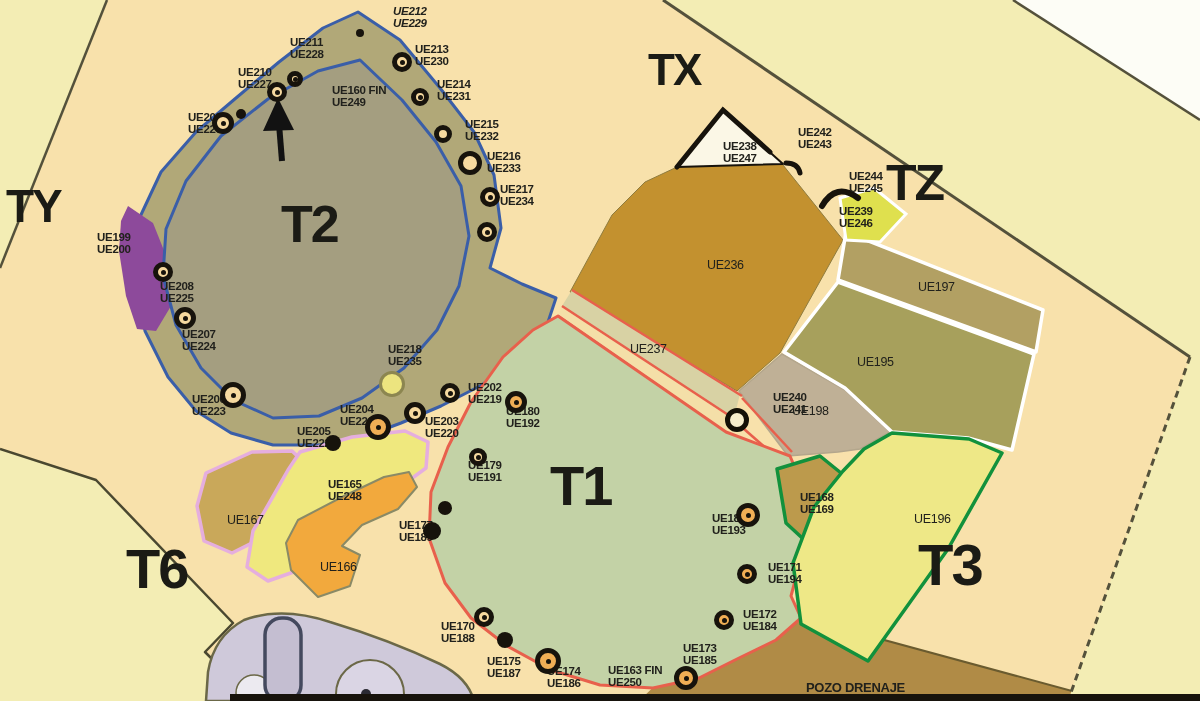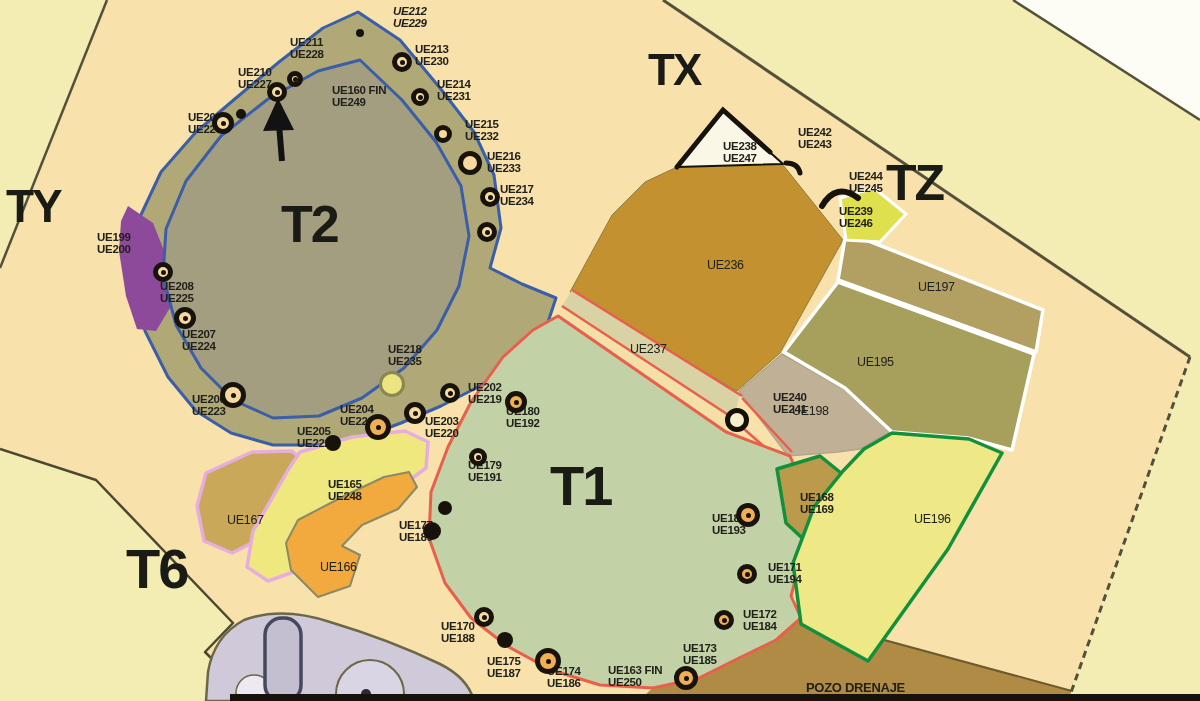--- a/index.html
+++ b/index.html
@@ -115,20 +115,21 @@
   <line class="arrow" x1="282" y1="161" x2="279" y2="124"></line>
   <polygon points="278,98 263,131 294,130" fill="#121212"></polygon>
 </svg>
 
 <div id="labels">
       <div class="zone" style="left: 6px; top: 185px; font-size: 46px;">TY</div>
       <div class="zone" style="left: 281px; top: 201px; font-size: 52px;">T2</div>
       <div class="zone" style="left: 648px; top: 50px; font-size: 44px;">TX</div>
       <div class="zone" style="left: 886px; top: 160px; font-size: 50px;">TZ</div>
       <div class="zone" style="left: 550px; top: 460px; font-size: 56px;">T1</div>
+      <div class="zone" style="left: 918px; top: 538px; font-size: 58px;">T3</div>
       <div class="zone" style="left: 126px; top: 543px; font-size: 56px;">T6</div>
       <div class="ue" style="left: 393px; top: 6px; font-style: italic;">
         <div>UE212</div>
         <div>UE229</div>
       </div>
       <div class="ue" style="left: 290px; top: 37px;">
         <div>UE211</div>
         <div>UE228</div>
       </div>
       <div class="ue" style="left: 238px; top: 67px;">

